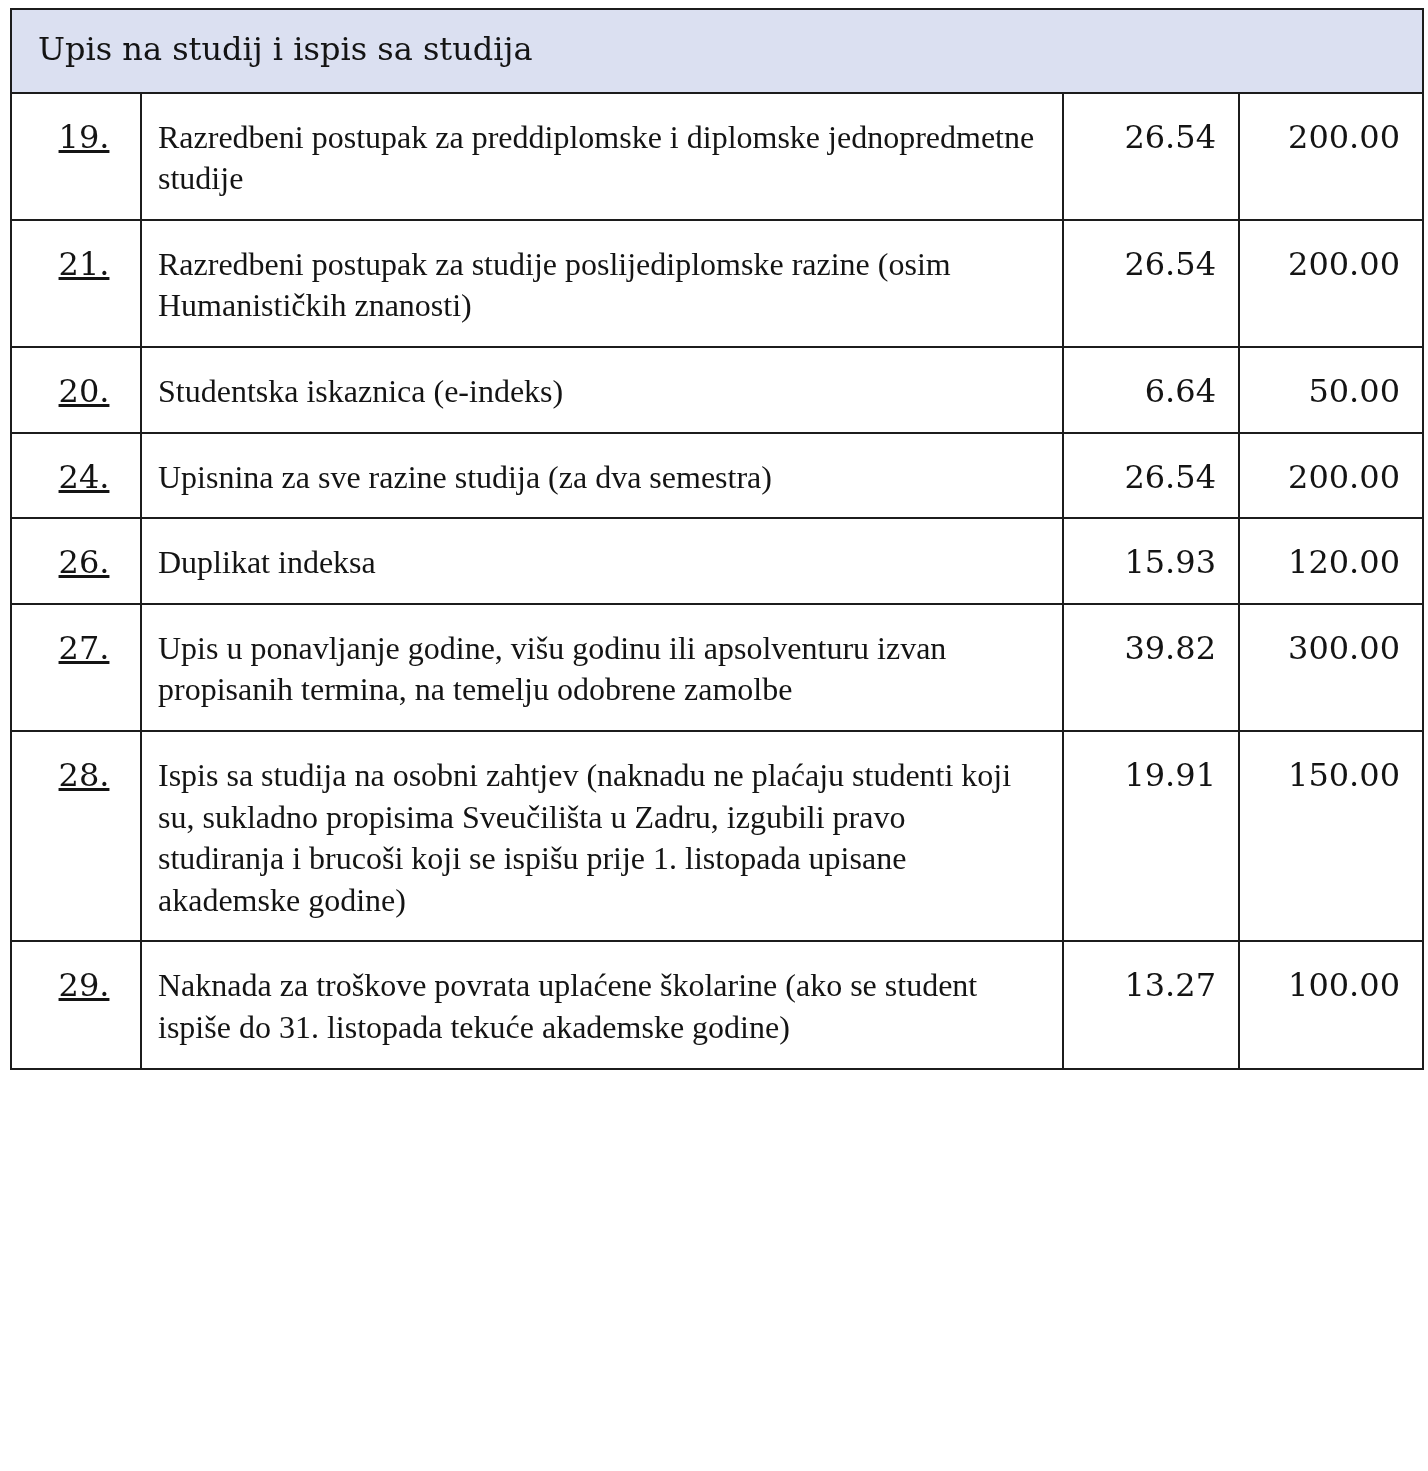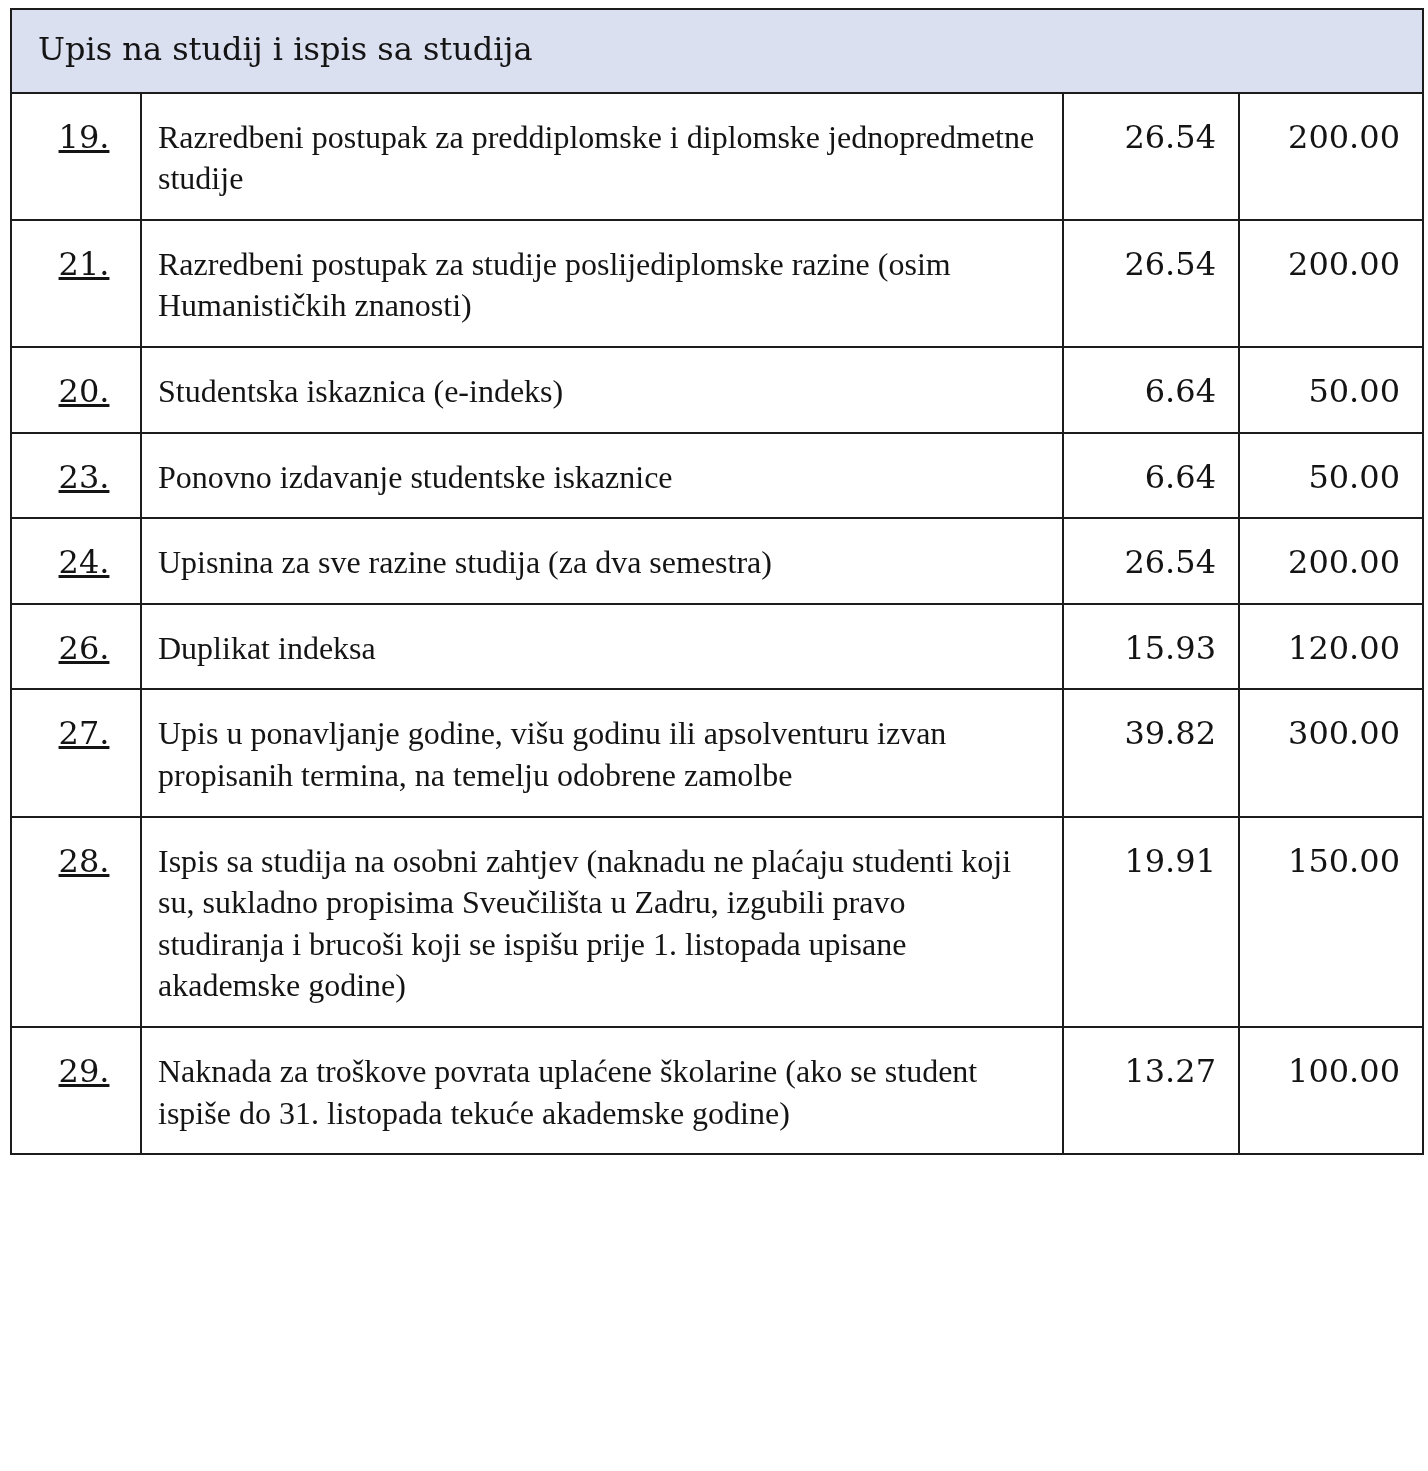--- a/index.html
+++ b/index.html
@@ -82,26 +82,20 @@
         <td class="c-amt">26.54</td>
         <td class="c-amt">200.00</td>
       </tr>
       <tr>
         <td class="c-num">20.</td>
         <td class="c-desc">Studentska iskaznica (e-indeks)</td>
         <td class="c-amt">6.64</td>
         <td class="c-amt">50.00</td>
       </tr>
       <tr>
-        <td class="c-num">23.</td>
-        <td class="c-desc">Ponovno izdavanje studentske iskaznice</td>
-        <td class="c-amt">6.64</td>
-        <td class="c-amt">50.00</td>
-      </tr>
-      <tr>
         <td class="c-num">24.</td>
         <td class="c-desc">Upisnina za sve razine studija (za dva semestra)</td>
         <td class="c-amt">26.54</td>
         <td class="c-amt">200.00</td>
       </tr>
       <tr>
         <td class="c-num">26.</td>
         <td class="c-desc">Duplikat indeksa</td>
         <td class="c-amt">15.93</td>
         <td class="c-amt">120.00</td>

